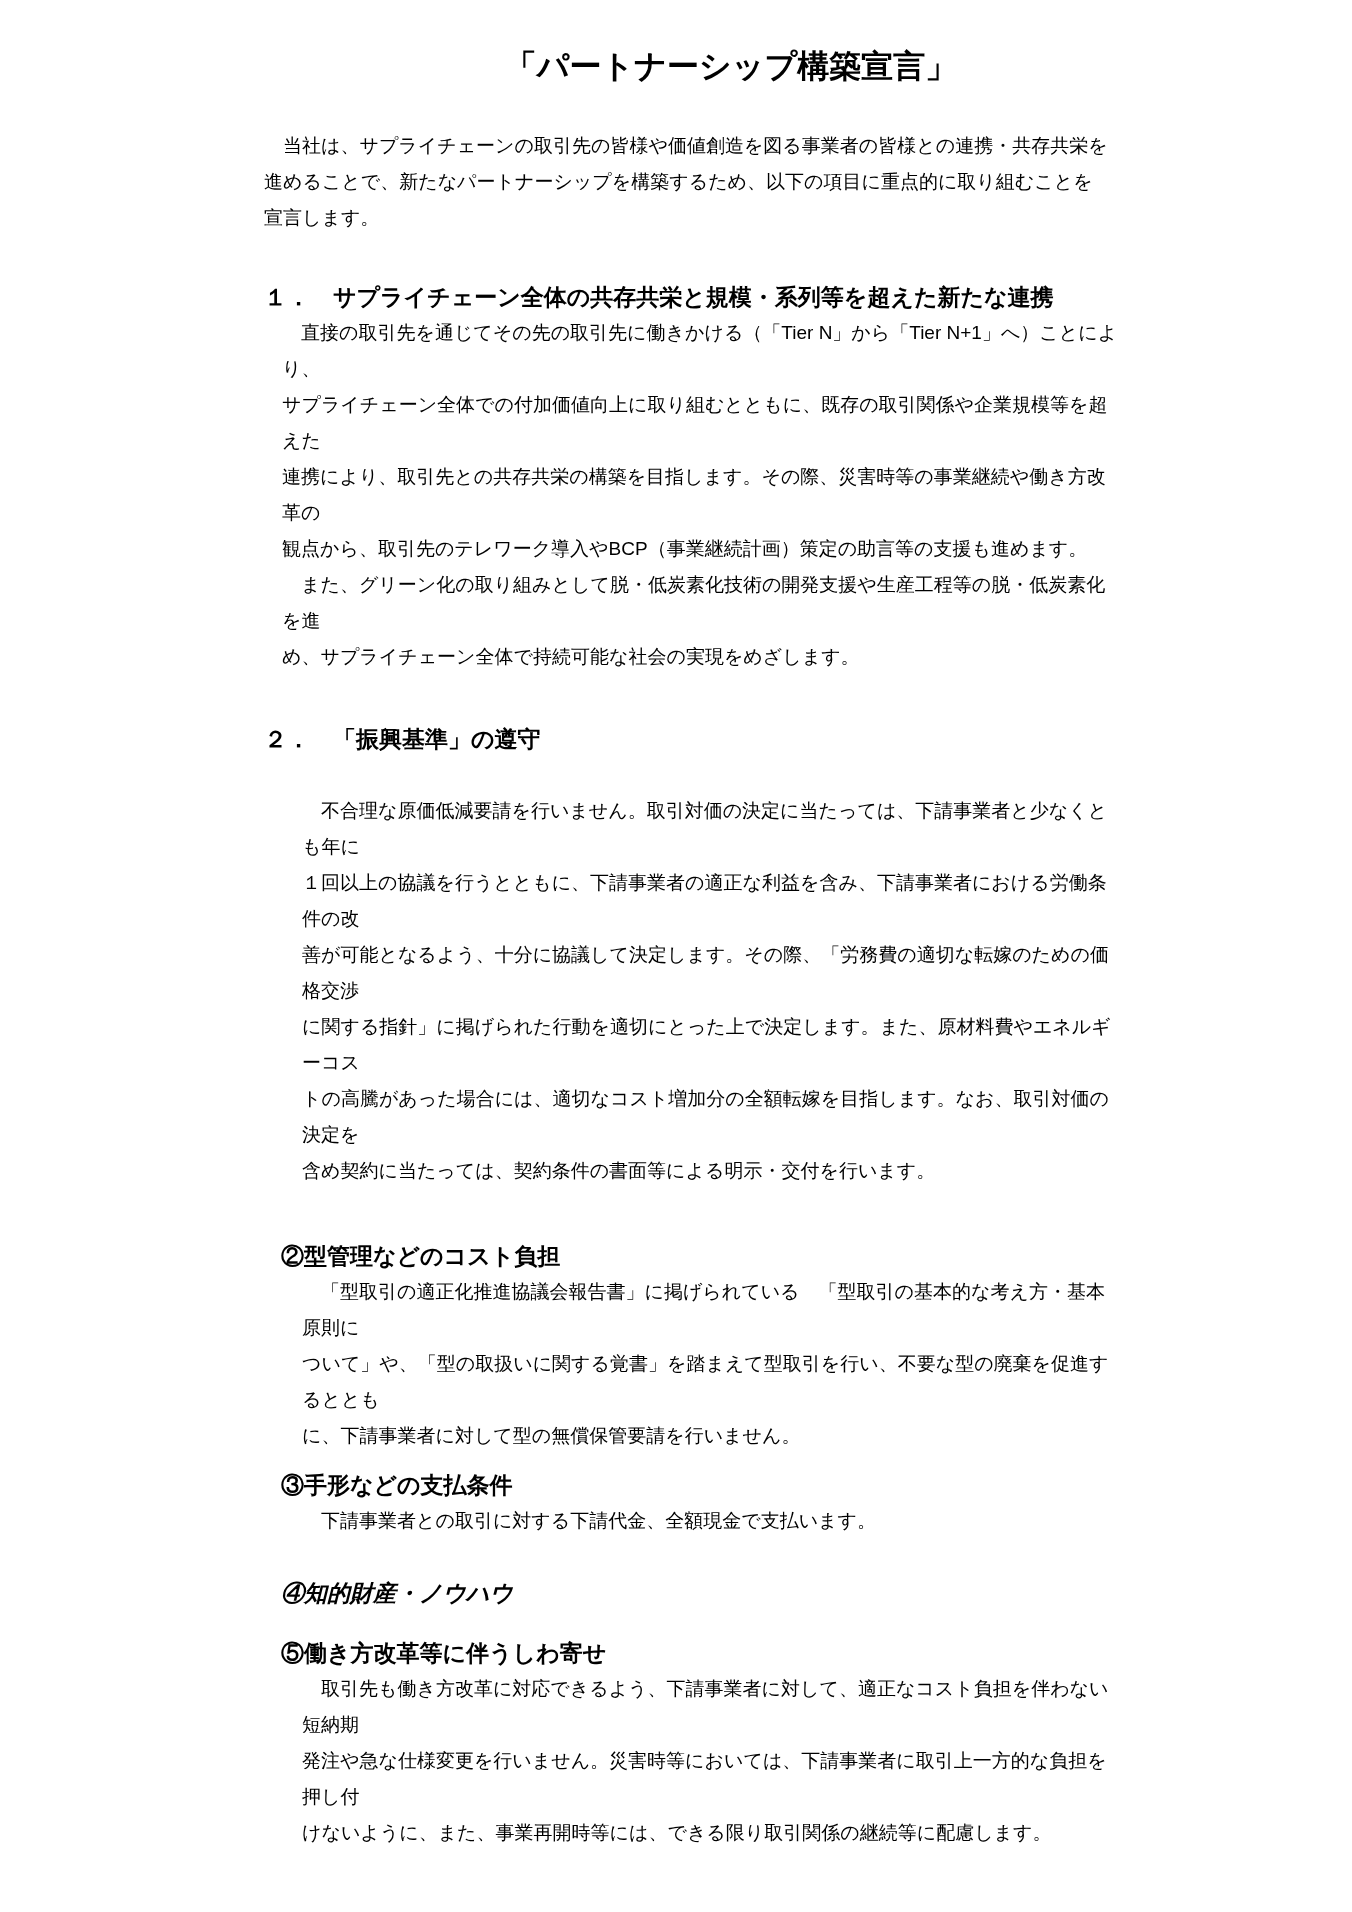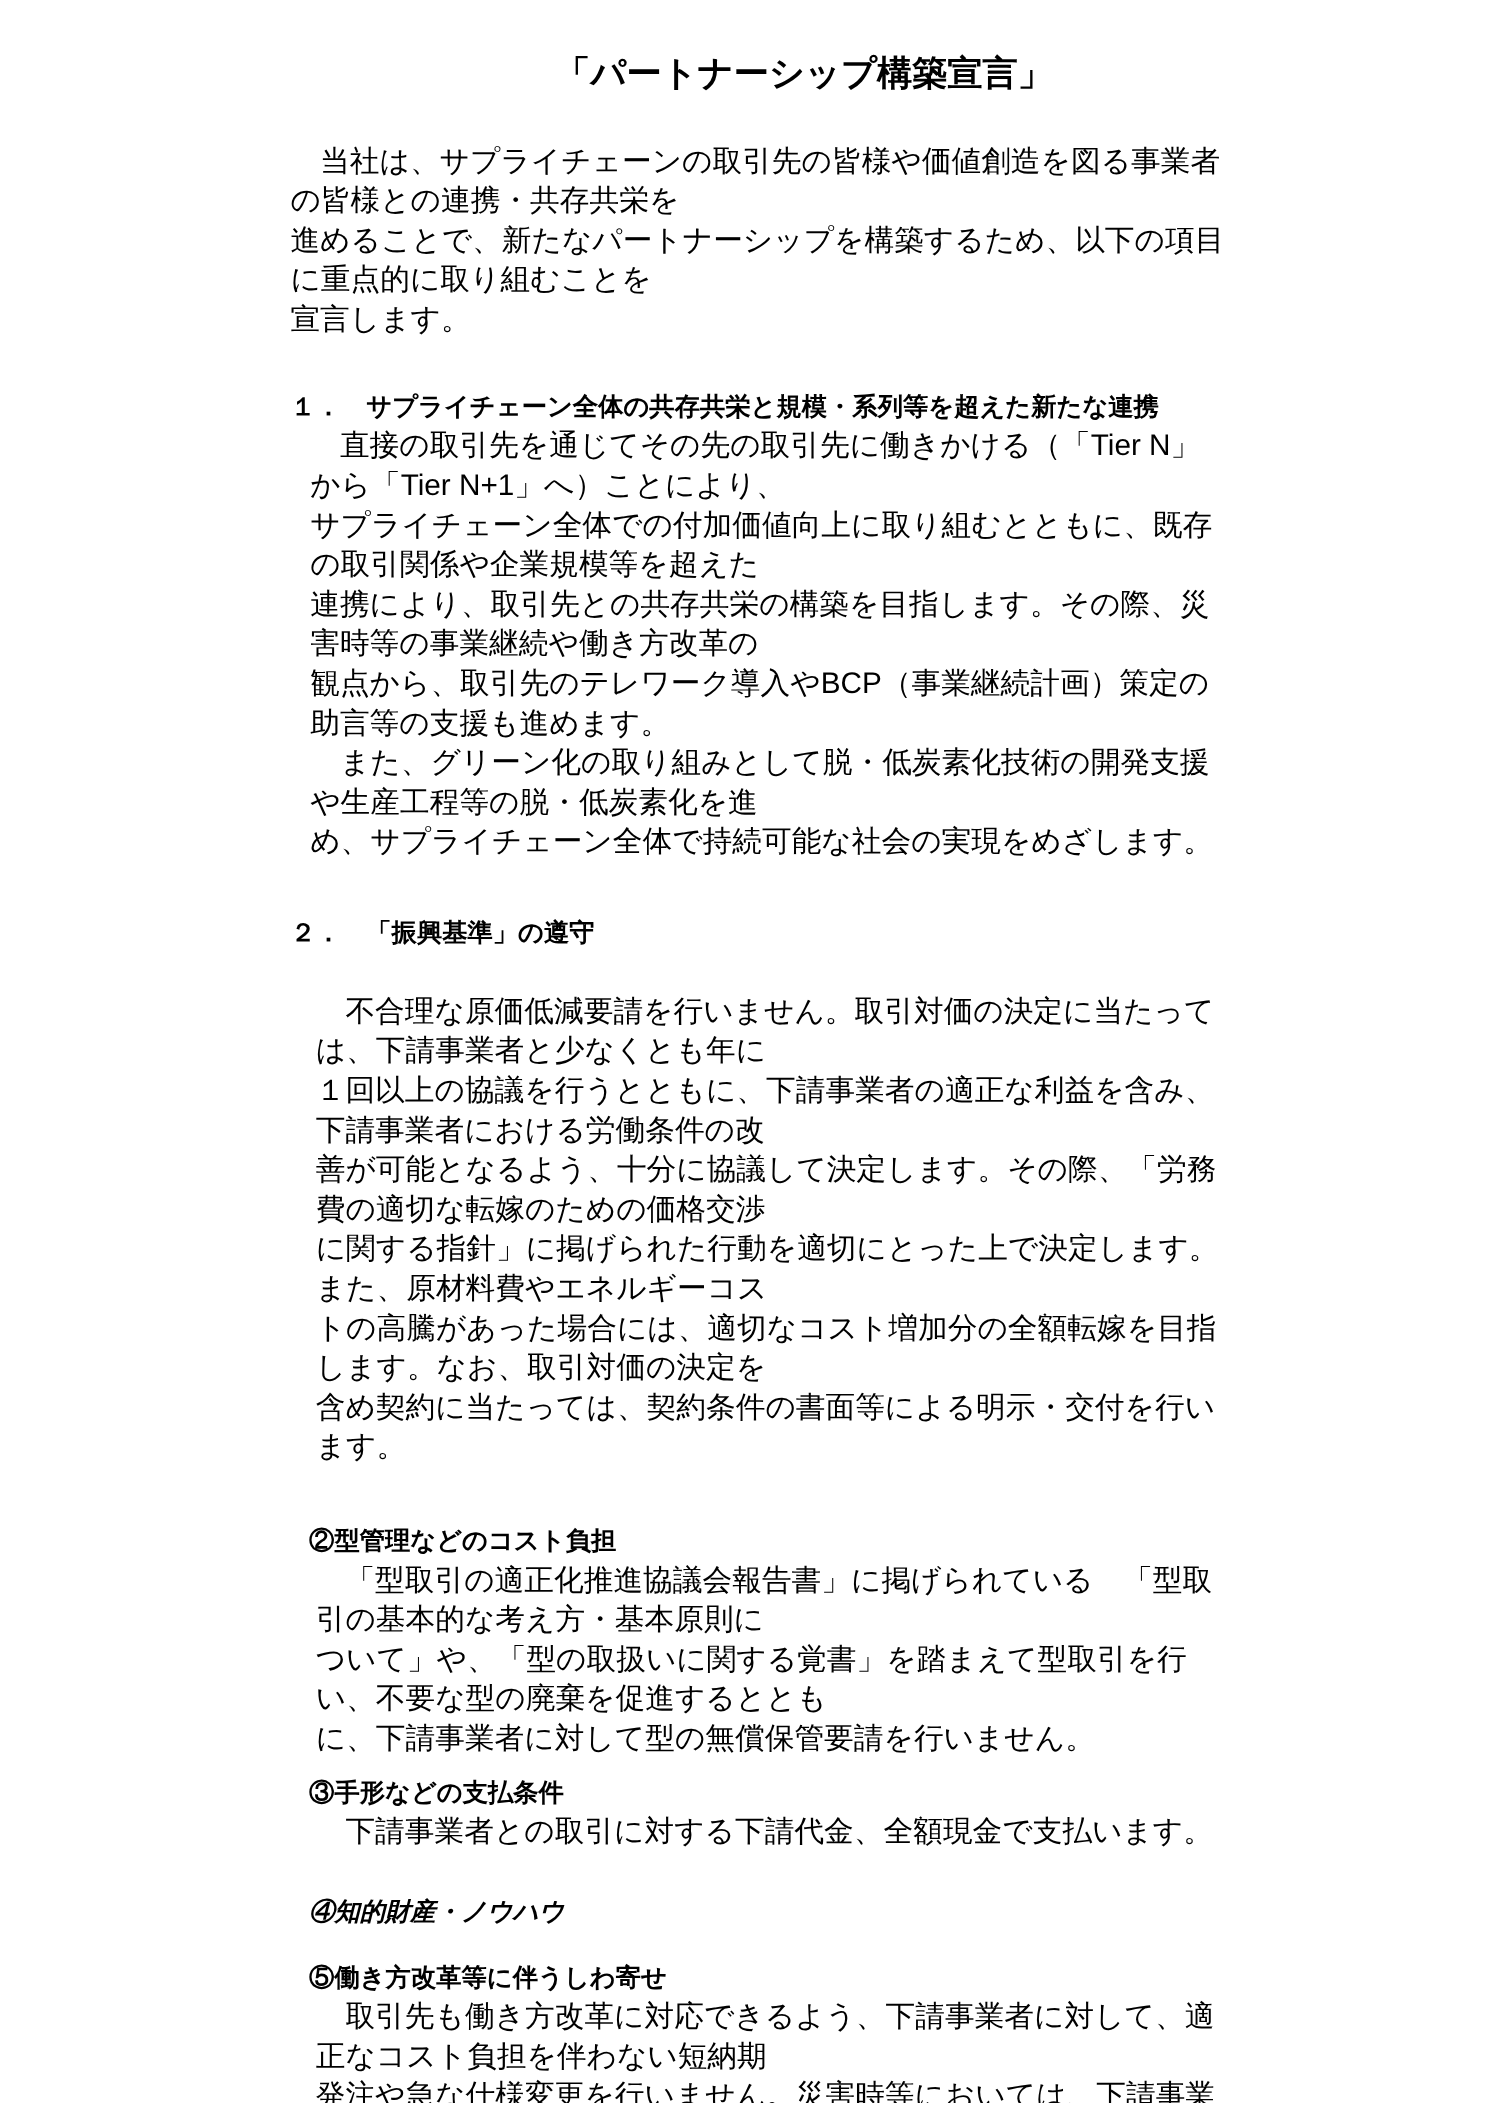--- a/index.html
+++ b/index.html
@@ -24,32 +24,32 @@
     position: relative;
     left: 40px;
     font-size: 32px;
     line-height: 40px;
     font-weight: bold;
     text-align: center;
     white-space: pre-line;
   }
   .txt {
     margin: 0;
-    font-size: 27px;
+    font-size: 19px;
     line-height: 36px;
     white-space: pre-line;
   }
   .intro { margin-top: 42px; }
   .sec1 { margin-top: 43px; }
   .sec2 { margin-top: 46px; }
   .sec-heading { margin: 0; font-size: 23px; line-height: 36px; font-weight: bold; white-space: pre-line; }
   .sec-body { margin-left: 18px; }
   .sub { margin-left: 17px; }
   .sub-heading { margin: 0; font-size: 23px; line-height: 36px; font-weight: bold; white-space: pre-line; }
-  .sub-body { margin-left: 6px; }
+  .sub-body { margin-left: 21px; }
   .sub1 { margin-top: 36px; }
   .sub2 { margin-top: 49px; }
   .sub3 { margin-top: 13px; }
   .sub4 { margin-top: 36px; font-style: italic; }
   .sub5 { margin-top: 24px; }
 </style>
 </head>
 <body>
 
 <div class="page">

